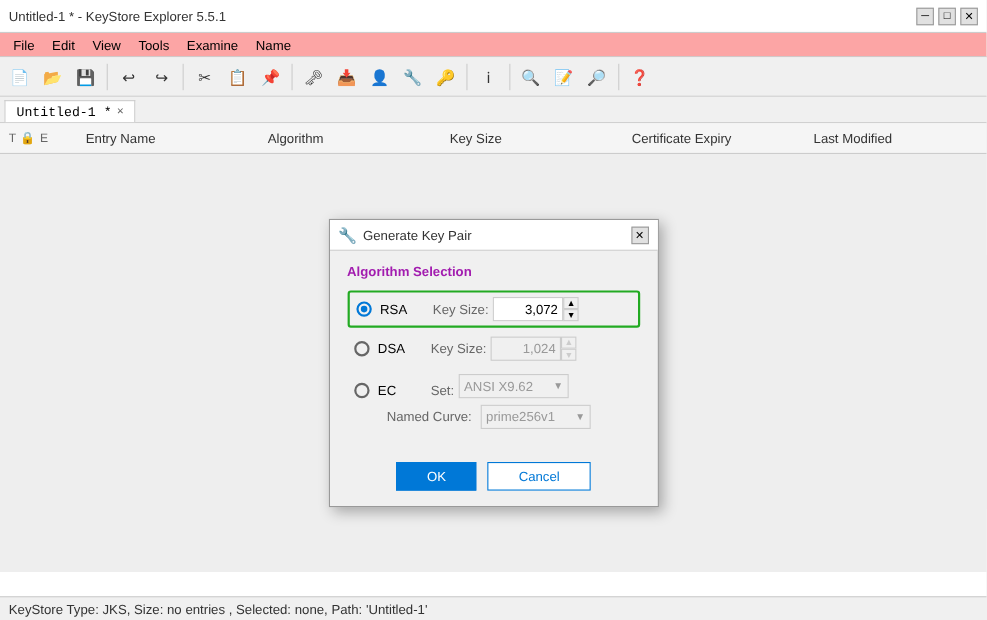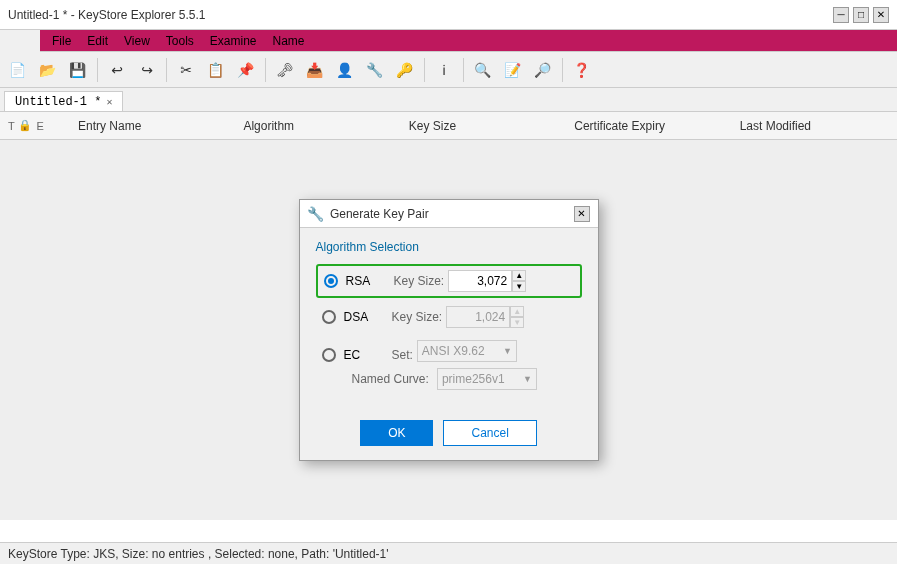--- a/index.html
+++ b/index.html
@@ -38,27 +38,26 @@
       background: #e1e1e1;
       font-size: 10px;
       display: flex;
       align-items: center;
       justify-content: center;
       cursor: pointer;
     }
 
     
     .menu-bar {
-      background: #be185d;
+      background: #fca5a5;
       height: 22px;
       display: flex;
       align-items: center;
       padding: 0 4px;
       border-bottom: 1px solid #ccc;
-      margin-left: 40px;
     }
     .menu-item {
       padding: 2px 8px;
       font-size: 12px;
       color: #000;
       cursor: pointer;
     }
 
     
     .toolbar {
@@ -214,22 +213,22 @@
       display: flex;
       align-items: center;
       justify-content: center;
       cursor: pointer;
     }
     .dialog-body {
       padding: 12px 16px;
     }
     .section-title {
       font-size: 12px;
-      font-weight: normal;
-      color: #0369a1;
+      font-weight: bold;
+      color: #a21caf;
       margin-bottom: 10px;
     }
 
     
     .algo-row {
       display: flex;
       align-items: center;
       margin-bottom: 4px;
       padding: 4px 6px;
     }

